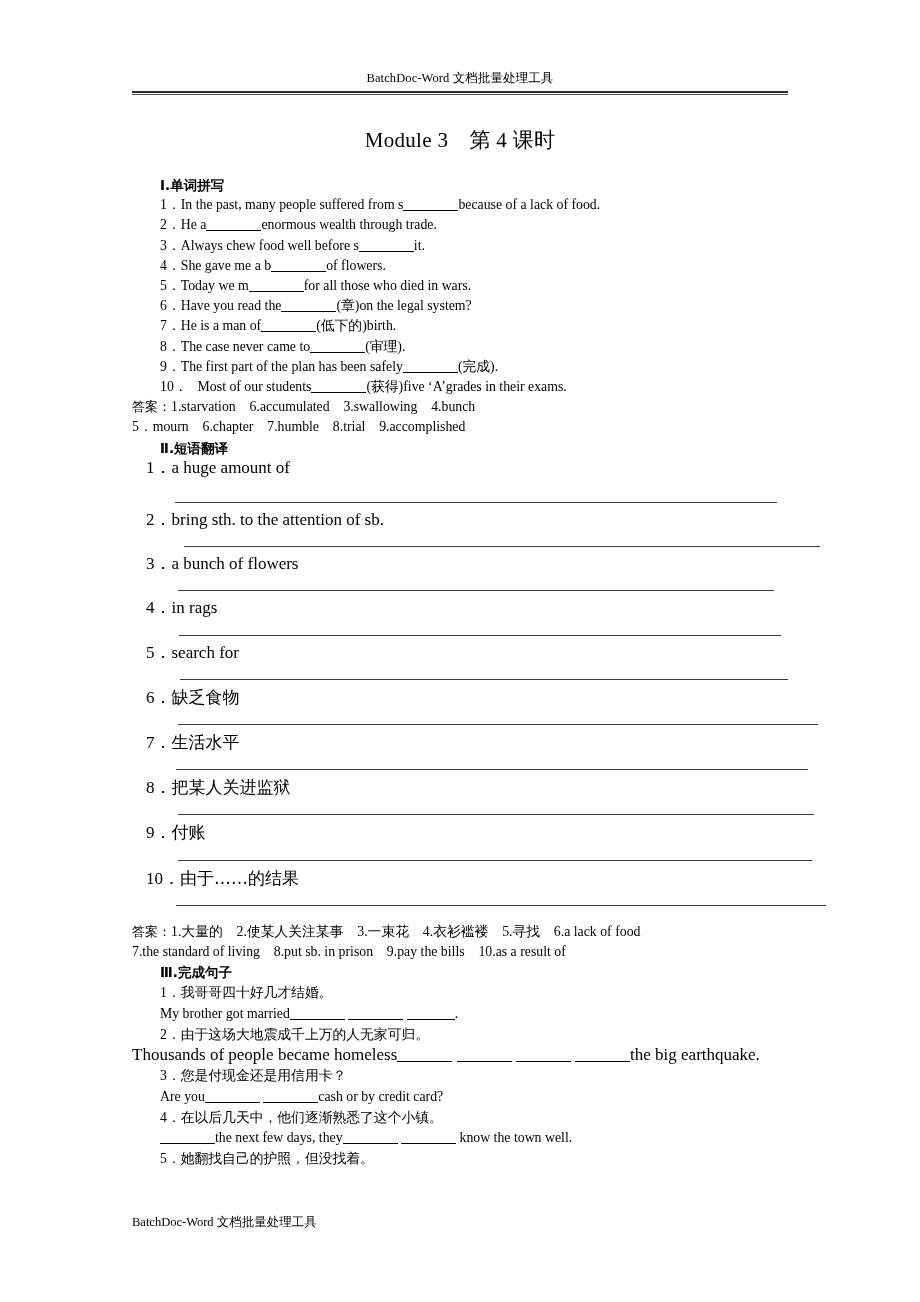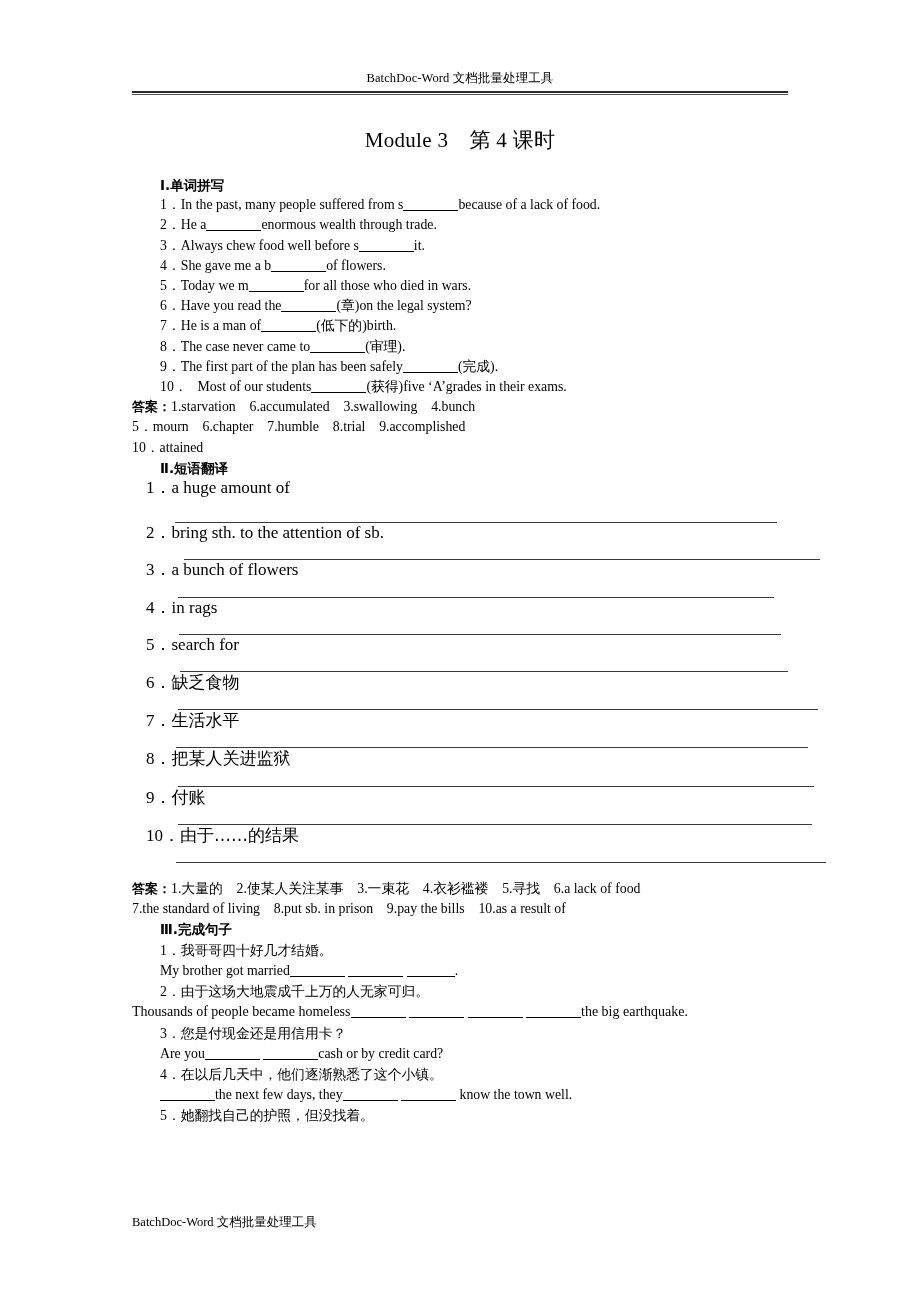--- a/index.html
+++ b/index.html
@@ -84,21 +84,21 @@
   .b55 { width: 55px; }
   .b48 { width: 48px; }
 
   
   .ans {
     font-size: 13.8px;
     line-height: 20.2px;
     white-space: nowrap;
   }
   .ans .lbl {
-    font-weight: bold;
+    font-weight: normal;
     font-family: "DejaVu Sans", "Liberation Sans", sans-serif;
     font-size: 13px;
   }
 
   
   .ruled {
     border-bottom: 1px solid #3a3a3a;
     height: 0;
     margin-top: 24px;
   }
@@ -113,25 +113,25 @@
   .ruled.w9 { width: 634px; margin-left: 46px; }
   .ruled.w10 { width: 650px; margin-left: 44px; }
 
   .titem {
     font-size: 17px;
     line-height: 20.2px;
     margin-left: 14px;
     white-space: nowrap;
   }
 
-  .tight { margin-top: 0; }
+  .tight { margin-top: 7px; }
 
   
   .just {
-    font-size: 14px;
+    font-size: 17px;
     line-height: 20.2px;
     text-align: justify;
     text-align-last: left;
     width: 650px;
   }
 
   
   .footer {
     position: absolute;
     left: 132px;
@@ -186,21 +186,20 @@
         <span class="num">9．</span><span>The first part of the plan has been safely</span><span class="blank b55"></span><span>(完成).</span>
       </div>
       <div class="line indent">
         <span class="num">10．</span><span class="nbsp-gap"></span><span>Most of our students</span><span class="blank b55"></span><span>(获得)five ‘A’grades in their exams.</span>
       </div>
 
       <div class="ans indent">
         <span class="lbl">答案：</span><span>1.starvation　6.accumulated　3.swallowing　4.bunch</span>
       </div>
       <div class="ans indent">5．mourn　6.chapter　7.humble　8.trial　9.accomplished</div>
-      <div class="ans indent">10．attained</div>
     </div>
 
     <div>
       <div class="sec-head">Ⅱ.短语翻译</div>
 
       <div class="titem">
         <span class="num">1．</span><span>a huge amount of</span>
       </div>
       <div class="ruled w1"></div>
 

